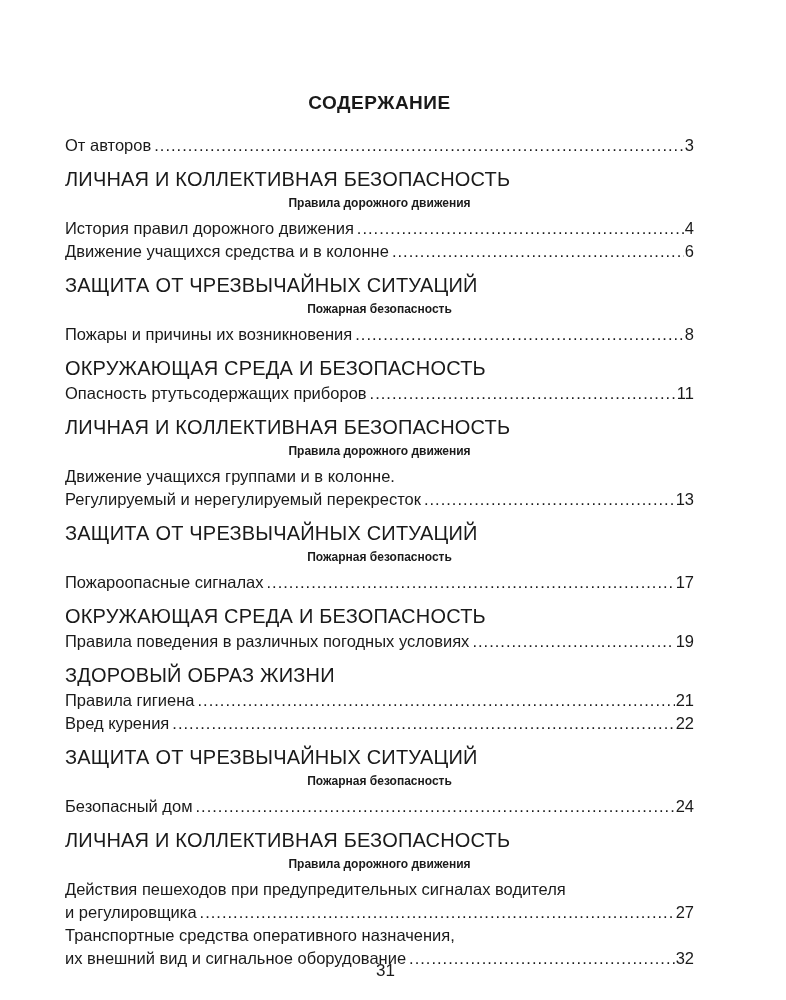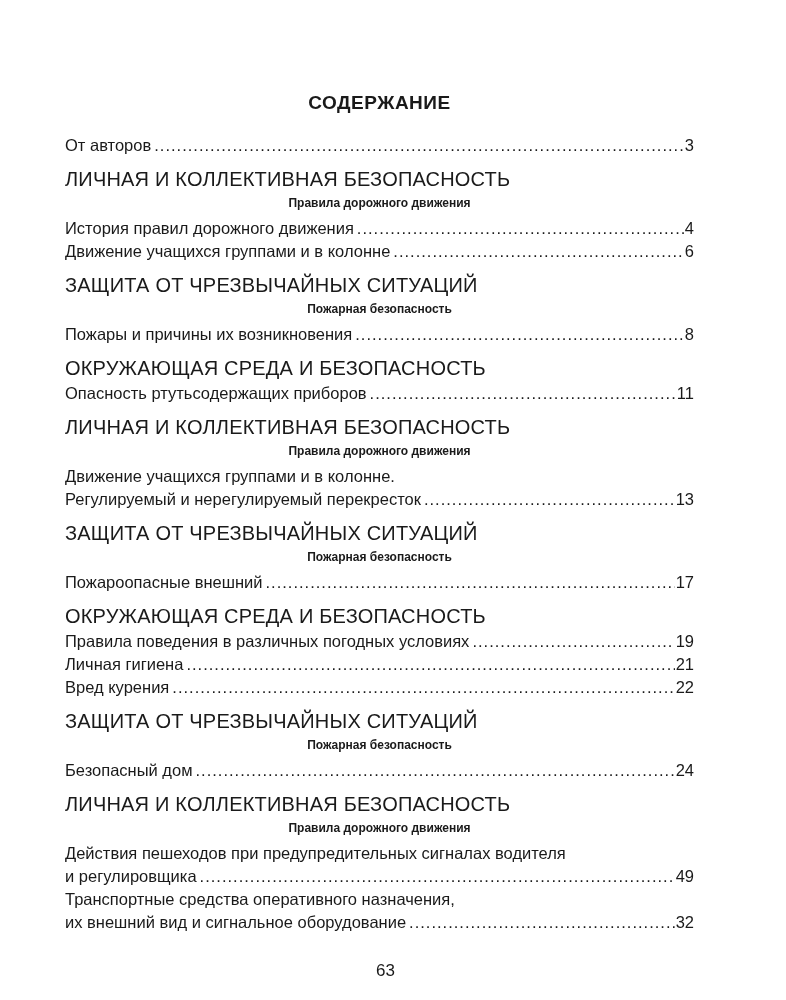--- a/index.html
+++ b/index.html
@@ -93,21 +93,21 @@
       <div class="toc-subsection">Правила дорожного движения</div>
       <div class="toc-entry">
         <div class="toc-row">
           <span class="toc-text">История правил дорожного движения</span>
           <span class="toc-dots"></span>
           <span class="toc-page">4</span>
         </div>
       </div>
       <div class="toc-entry">
         <div class="toc-row">
-          <span class="toc-text">Движение учащихся группами и в колонне</span>
+          <span class="toc-text">Движение учащихся средства и в колонне</span>
           <span class="toc-dots"></span>
           <span class="toc-page">6</span>
         </div>
       </div>
       <div class="toc-section">ЗАЩИТА ОТ ЧРЕЗВЫЧАЙНЫХ СИТУАЦИЙ</div>
       <div class="toc-subsection">Пожарная безопасность</div>
       <div class="toc-entry">
         <div class="toc-row">
           <span class="toc-text">Пожары и причины их возникновения</span>
           <span class="toc-dots"></span>
@@ -129,36 +129,37 @@
         <div class="toc-row">
           <span class="toc-text">Регулируемый и нерегулируемый перекресток</span>
           <span class="toc-dots"></span>
           <span class="toc-page">13</span>
         </div>
       </div>
       <div class="toc-section">ЗАЩИТА ОТ ЧРЕЗВЫЧАЙНЫХ СИТУАЦИЙ</div>
       <div class="toc-subsection">Пожарная безопасность</div>
       <div class="toc-entry">
         <div class="toc-row">
-          <span class="toc-text">Пожароопасные внешний</span>
+          <span class="toc-text">Пожароопасные сигналах</span>
           <span class="toc-dots"></span>
           <span class="toc-page">17</span>
         </div>
       </div>
       <div class="toc-section">ОКРУЖАЮЩАЯ СРЕДА И БЕЗОПАСНОСТЬ</div>
       <div class="toc-entry">
         <div class="toc-row">
           <span class="toc-text">Правила поведения в различных погодных условиях</span>
           <span class="toc-dots"></span>
           <span class="toc-page">19</span>
         </div>
       </div>
+      <div class="toc-section">ЗДОРОВЫЙ ОБРАЗ ЖИЗНИ</div>
       <div class="toc-entry">
         <div class="toc-row">
-          <span class="toc-text">Личная гигиена</span>
+          <span class="toc-text">Правила гигиена</span>
           <span class="toc-dots"></span>
           <span class="toc-page">21</span>
         </div>
       </div>
       <div class="toc-entry">
         <div class="toc-row">
           <span class="toc-text">Вред курения</span>
           <span class="toc-dots"></span>
           <span class="toc-page">22</span>
         </div>
@@ -172,26 +173,26 @@
           <span class="toc-page">24</span>
         </div>
       </div>
       <div class="toc-section">ЛИЧНАЯ И КОЛЛЕКТИВНАЯ БЕЗОПАСНОСТЬ</div>
       <div class="toc-subsection">Правила дорожного движения</div>
       <div class="toc-entry">
         <div class="toc-line">Действия пешеходов при предупредительных сигналах водителя</div>
         <div class="toc-row">
           <span class="toc-text">и регулировщика</span>
           <span class="toc-dots"></span>
-          <span class="toc-page">49</span>
+          <span class="toc-page">27</span>
         </div>
       </div>
       <div class="toc-entry">
         <div class="toc-line">Транспортные средства оперативного назначения,</div>
         <div class="toc-row">
           <span class="toc-text">их внешний вид и сигнальное оборудование</span>
           <span class="toc-dots"></span>
           <span class="toc-page">32</span>
         </div>
       </div>
     </div>
-  <div class="folio">63</div>
+  <div class="folio">31</div>
 </div>
 
 </body></html>

